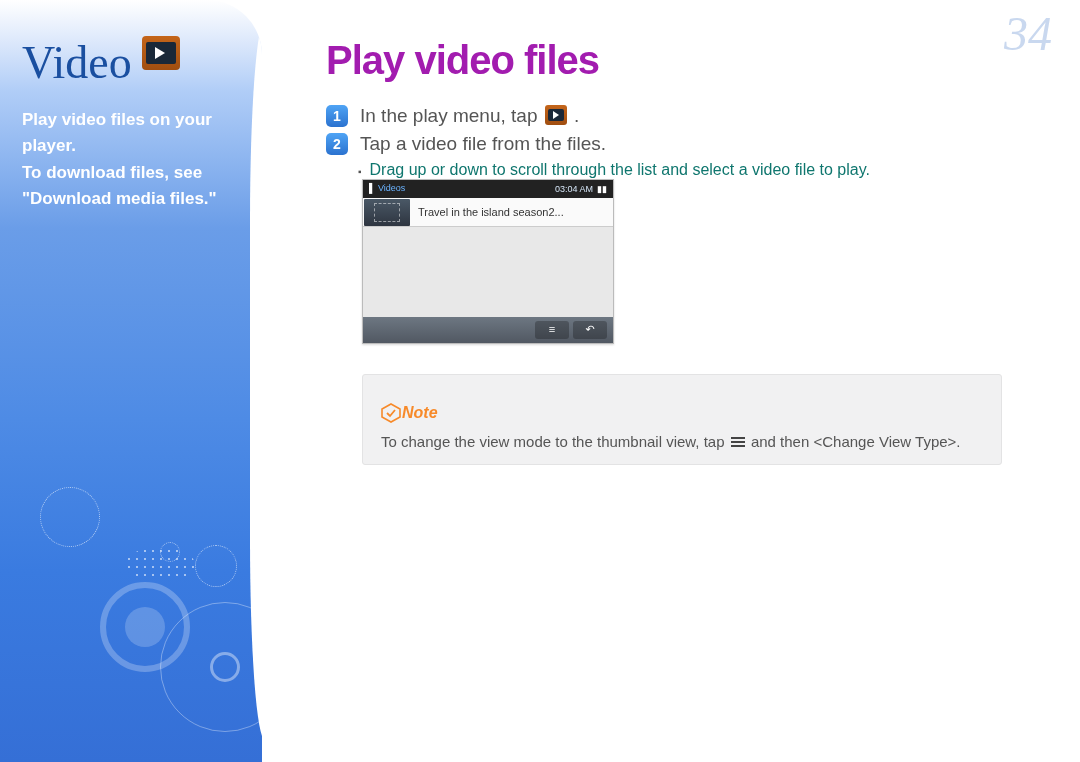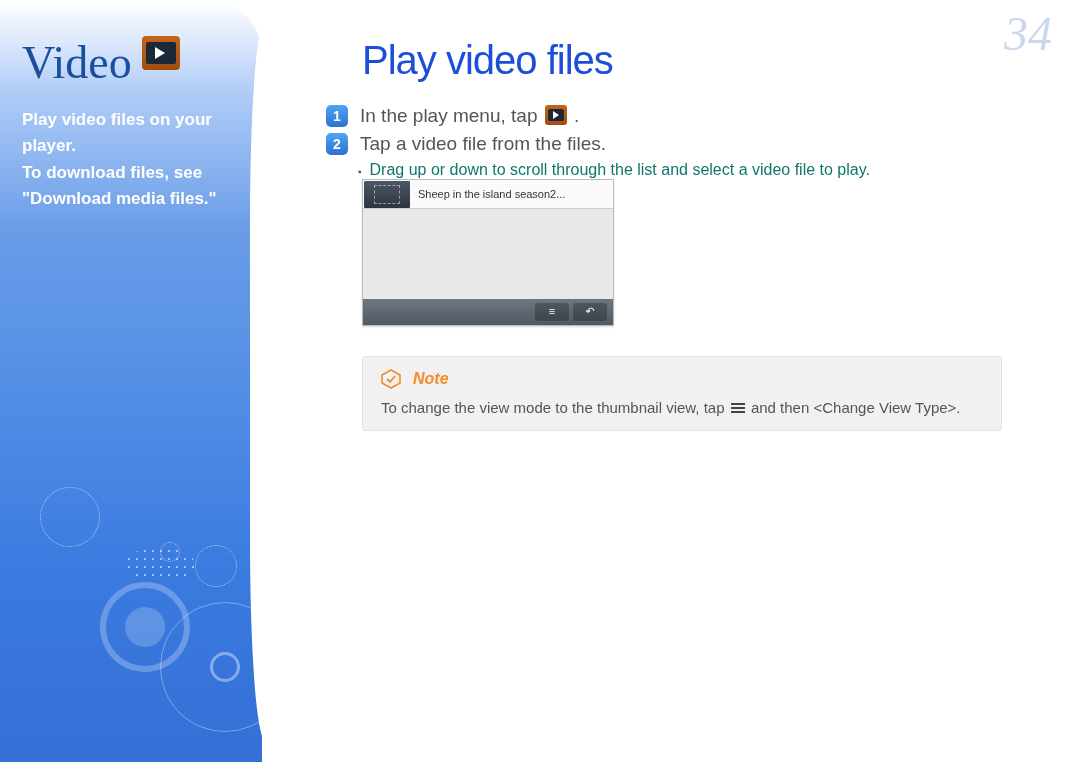--- a/index.html
+++ b/index.html
@@ -94,25 +94,24 @@
     position: absolute;
     top: 6px;
     right: 28px;
     font-family: Georgia, serif;
     font-size: 48px;
     font-style: italic;
     color: #c9d8ef;
   }
   .main h1 {
     font-size: 40px;
-    font-weight: 400;
-    color: #1d4ed8;
+    font-weight: 700;
+    color: #a21caf;
     letter-spacing: -1px;
     margin-top: 32px;
-    margin-left: 36px;
   }
   .steps { margin-top: 22px; }
   .step {
     display: flex;
     margin-bottom: 6px;
   }
   .step-num {
     width: 22px;
     height: 22px;
     border-radius: 5px;
@@ -178,21 +177,21 @@
   
   .note {
     margin: 30px 0 0 36px;
     background: #f1f1f2;
     border:1px solid #e3e3e4;
     border-radius:3px;
     padding: 12px 18px 14px 18px;
     width: 640px;
   }
   .note-head {
-    display:flex; align-items:center; gap:12px;
+    display:flex; align-items:center; gap:1px;margin-top:16px;
   }
   .note-icon {
     width:20px; height:20px;
     position:relative;
   }
   .note-icon svg{display:block;}
   .note-label { color:#f78a2a; font-weight:bold; font-size:16px; font-style:italic;}
   .note-text { margin-top:10px; font-size:15px; color:#555; }
   .ham-ico { display:inline-block; vertical-align:-2px; margin:0 2px;}
   .ham-ico span{display:block; width:14px; height:2px; background:#444; margin:2px 0;}
@@ -236,24 +235,34 @@
         </div>
       </div>
       <div class="step">
         <div class="step-num">2</div>
         <div class="step-body">Tap a video file from the files.</div>
       </div>
       <div class="sub-bullet">Drag up or down to scroll through the list and select a video file to play.</div>
     </div>
 
     <div class="device">
+      <div class="dev-bar">
+        <div>
+          <span style="color:#fff">▌</span>
+          <span class="t">Videos</span>
+        </div>
+        <div class="dev-batt">
+          <span>03:04 AM</span>
+          <span style="color:#fff">▮▮</span>
+        </div>
+      </div>
       <div class="dev-list">
         <div class="dev-row">
           <div class="dev-thumb"></div>
-          <span>Sheep in the island season2...</span>
+          <span>Travel in the island season2...</span>
         </div>
         <div class="dev-blank"></div>
       </div>
       <div class="dev-foot">
         <div class="dev-btn">≡</div>
         <div class="dev-btn">↶</div>
       </div>
     </div>
 
     <div class="note">

